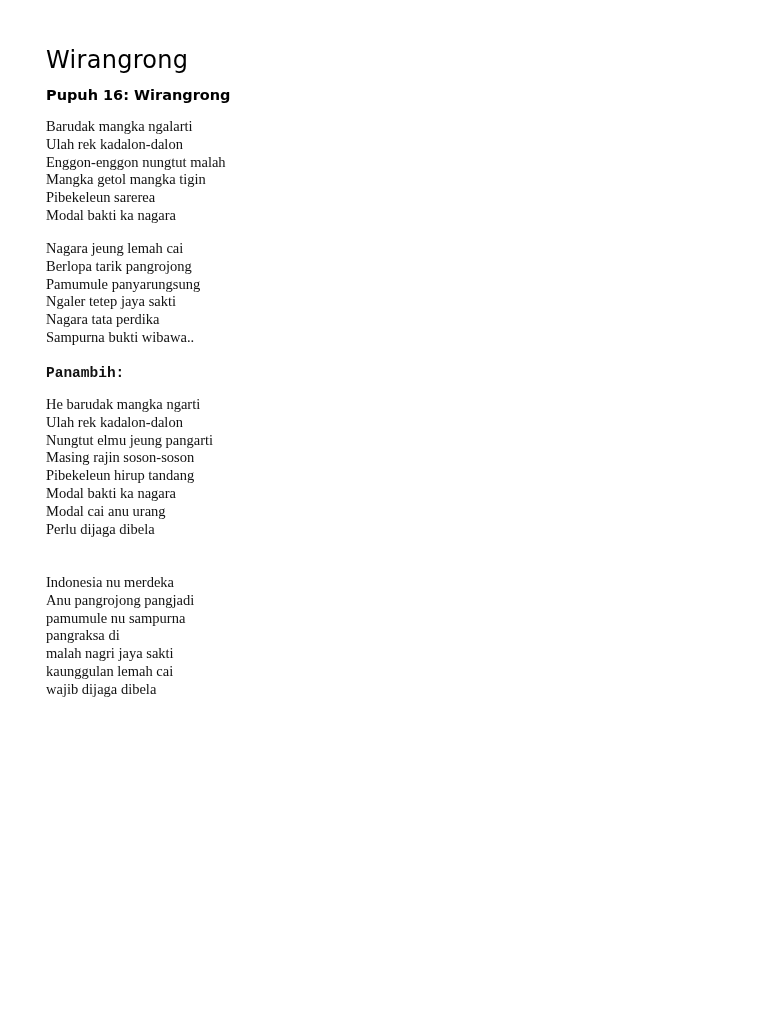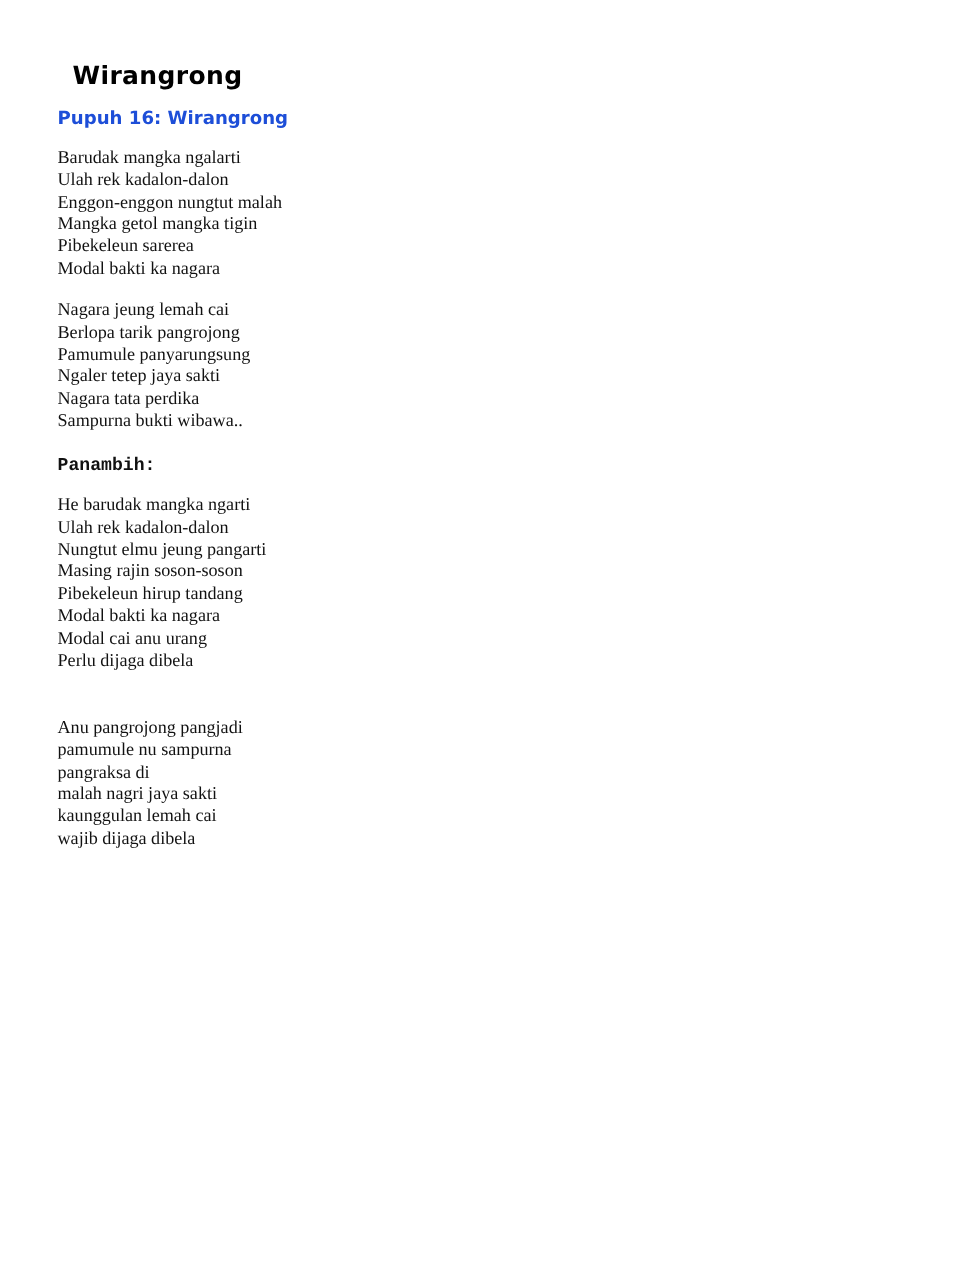--- a/index.html
+++ b/index.html
@@ -17,36 +17,36 @@
     }
     .page {
       position: absolute;
       left: 46px;
       top: 0;
       width: 680px;
     }
     .title {
       position: absolute;
       top: 42px;
-      left: 12px;
-      font-size: 20px;
-      font-weight: bold;
+      left: 0;
+      font-size: 24px;
+      font-weight: normal;
       letter-spacing: 0.3px;
       line-height: 36px;
       white-space: nowrap;
     }
     .subtitle {
       position: absolute;
       top: 86px;
       left: 0;
       font-size: 14.5px;
       font-weight: bold;
       line-height: 18px;
       white-space: nowrap;
-      color: #1d4ed8;
+      color: #000000;
     }
     .stanza {
       position: absolute;
       left: 0;
       font-size: 14.5px;
       line-height: 17.8px;
       color: #111;
     }
     .stanza .line {
       white-space: nowrap;
@@ -104,20 +104,21 @@
     <span class="line">Ulah rek kadalon-dalon</span>
     <span class="line">Nungtut elmu jeung pangarti</span>
     <span class="line">Masing rajin soson-soson</span>
     <span class="line">Pibekeleun hirup tandang</span>
     <span class="line">Modal bakti ka nagara</span>
     <span class="line">Modal cai anu urang</span>
     <span class="line">Perlu dijaga dibela</span>
   </div>
 
   <div class="stanza" id="stanza-4">
+    <span class="line">Indonesia nu merdeka</span>
     <span class="line">Anu pangrojong pangjadi</span>
     <span class="line">pamumule nu sampurna</span>
     <span class="line">pangraksa di</span>
     <span class="line">malah nagri jaya sakti</span>
     <span class="line">kaunggulan lemah cai</span>
     <span class="line">wajib dijaga dibela</span>
   </div>
 
 </div>
 

